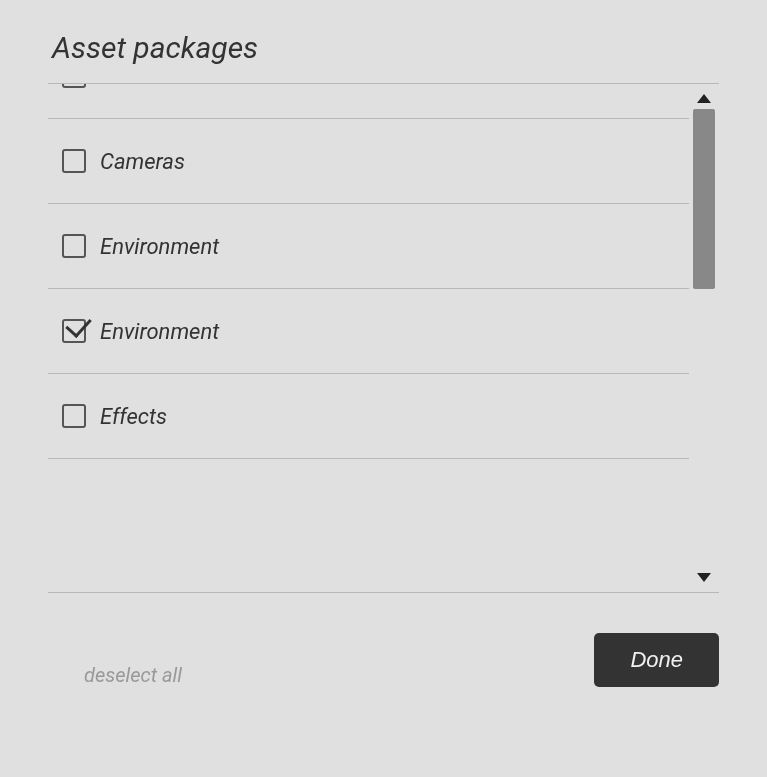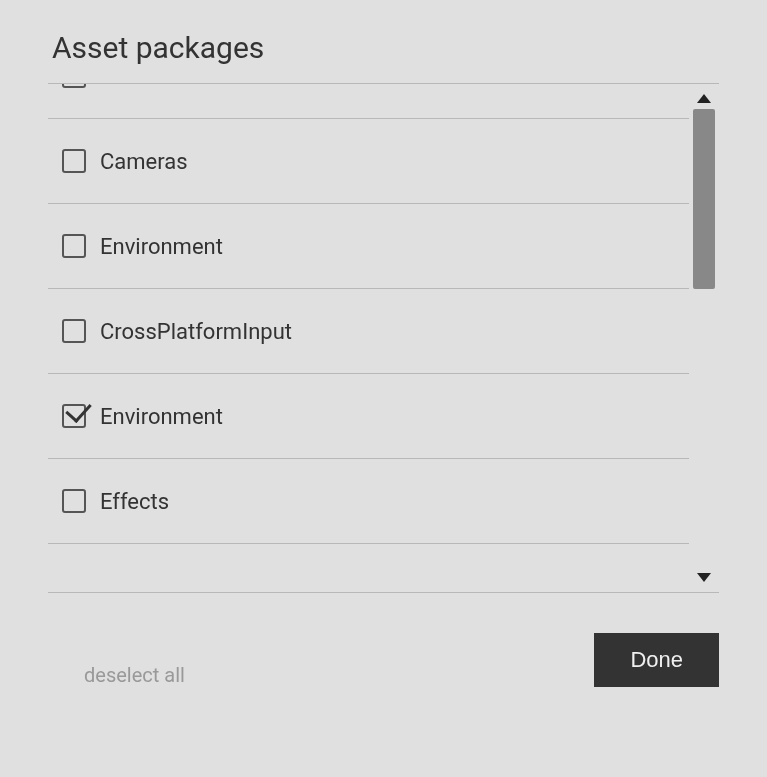--- a/index.html
+++ b/index.html
@@ -1,15 +1,15 @@
 <!DOCTYPE html>
 <html><head>
   <meta charset="utf-8">
   <style>
-    * { box-sizing: border-box; margin: 0; padding: 0; }
+    * { box-sizing: border-box; margin: 0; padding: 0; font-style: italic; }
     body {
       width: 767px;
       height: 777px;
       background: #e0e0e0;
       font-family: -apple-system, BlinkMacSystemFont, "Segoe UI", Roboto, Arial, sans-serif;
       padding: 10px 20px;
       overflow: hidden;
     }
     .dialog {
       width: 100%;
@@ -125,21 +125,21 @@
       color: #999;
       cursor: pointer;
       padding-left: 4px;
     }
     .done-btn {
       background: #333;
       color: #f0f0f0;
       font-size: 22px;
       border: none;
       padding: 14px 36px;
-      border-radius: 0;
+      border-radius: 5px;
       cursor: pointer;
     }
   </style>
 </head>
 <body>
 
 <div class="dialog">
   <h1 class="title">Asset packages</h1>
 
   <div class="list-container">
@@ -154,24 +154,20 @@
         <div class="list-item">
           <span class="checkbox"></span>
           <span class="item-label">Cameras</span>
         </div>
 
         <div class="list-item">
           <span class="checkbox"></span>
           <span class="item-label">Environment</span>
         </div>
 
-        <div class="list-item">
-          <span class="checkbox"></span>
-          <span class="item-label">CrossPlatformInput</span>
-        </div>
 
         <div class="list-item">
           <span class="checkbox checked"></span>
           <span class="item-label">Environment</span>
         </div>
 
         <div class="list-item">
           <span class="checkbox"></span>
           <span class="item-label">Effects</span>
         </div>

